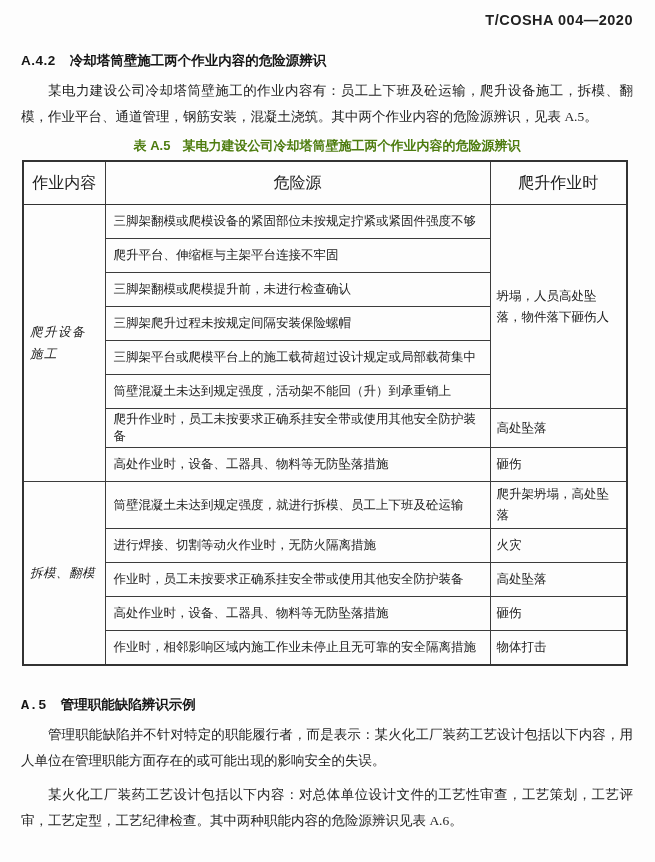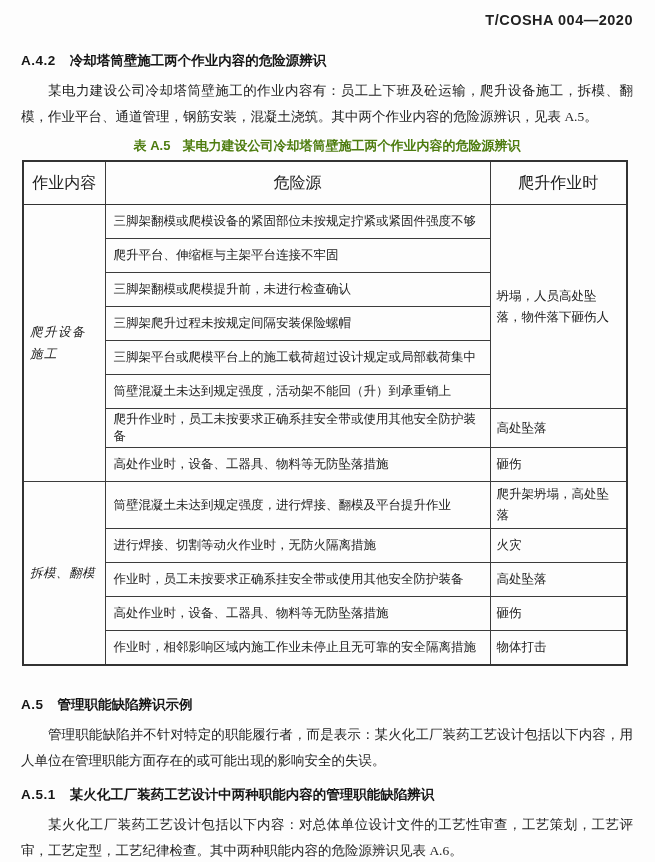--- a/index.html
+++ b/index.html
@@ -25,21 +25,21 @@
   }
   .sec-heading{
     margin:0;
     font-family:"Liberation Sans","DejaVu Sans",sans-serif;
     font-weight:700;
     font-size:13.5px;
     color:#161616;
   }
   .sec-heading .h-num{margin-right:14px;letter-spacing:.5px;}
   .h-a42{margin-top:24px;}
-  .h-a5{margin-top:30px;}
+  .h-a5{margin-top:30px;font-family:Liberation Mono, monospace;}
   .h-a51{margin-top:12px;}
   .body-para{
     margin:8px 0 0 0;
     font-size:13.5px;
     line-height:26px;
     text-indent:2em;
     text-align:justify;
     color:#222;
   }
   .tbl-caption{
@@ -141,21 +141,21 @@
       <tr>
         <td>爬升作业时，员工未按要求正确系挂安全带或使用其他安全防护装备</td>
         <td class="cell-event">高处坠落</td>
       </tr>
       <tr>
         <td>高处作业时，设备、工器具、物料等无防坠落措施</td>
         <td class="cell-event">砸伤</td>
       </tr>
       <tr class="group-start">
         <td rowspan="5" class="cell-content center">拆模、翻模</td>
-        <td>筒壁混凝土未达到规定强度，进行焊接、翻模及平台提升作业</td>
+        <td>筒壁混凝土未达到规定强度，就进行拆模、员工上下班及砼运输</td>
         <td class="cell-event">爬升架坍塌，高处坠落</td>
       </tr>
       <tr>
         <td>进行焊接、切割等动火作业时，无防火隔离措施</td>
         <td class="cell-event">火灾</td>
       </tr>
       <tr>
         <td>作业时，员工未按要求正确系挂安全带或使用其他安全防护装备</td>
         <td class="cell-event">高处坠落</td>
       </tr>
@@ -169,19 +169,16 @@
       </tr>
     </tbody>
   </table>
 
   <h3 class="sec-heading h-a5">
     <span class="h-num">A.5</span><span>管理职能缺陷辨识示例</span>
   </h3>
 
   <p class="body-para">管理职能缺陷并不针对特定的职能履行者，而是表示：某火化工厂装药工艺设计包括以下内容，用人单位在管理职能方面存在的或可能出现的影响安全的失误。</p>
 
-  <h3 class="sec-heading h-a51">
-    <span class="h-num">A.5.1</span><span>某火化工厂装药工艺设计中两种职能内容的管理职能缺陷辨识</span>
-  </h3>
 
   <p class="body-para">某火化工厂装药工艺设计包括以下内容：对总体单位设计文件的工艺性审查，工艺策划，工艺评审，工艺定型，工艺纪律检查。其中两种职能内容的危险源辨识见表 A.6。</p>
 
 </div>
 
 </body></html>

